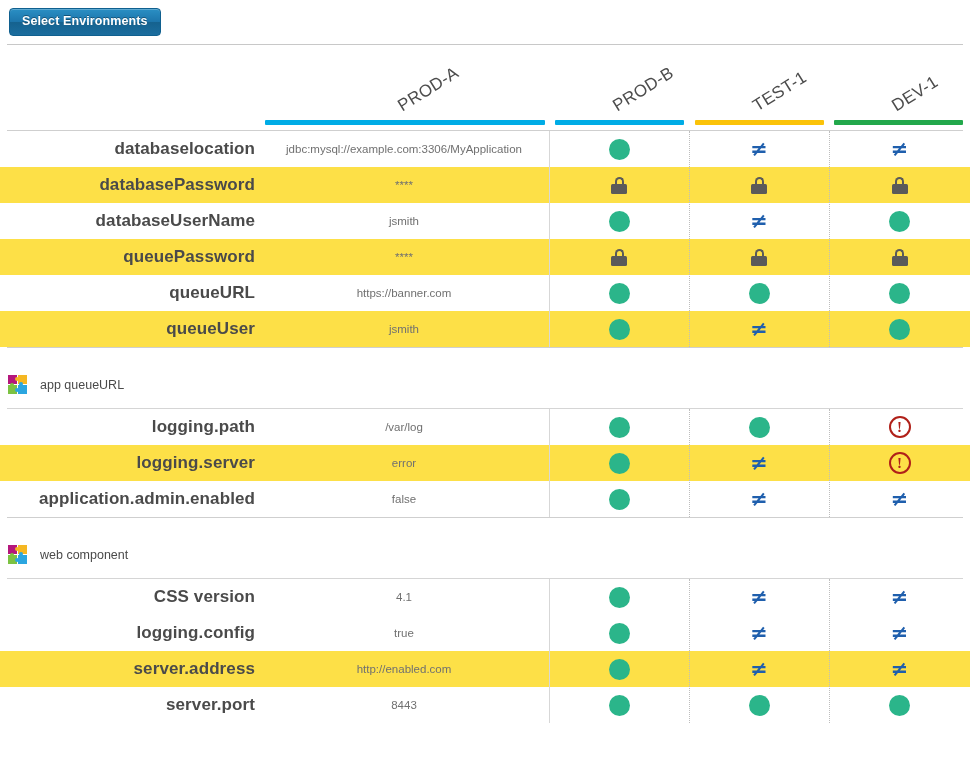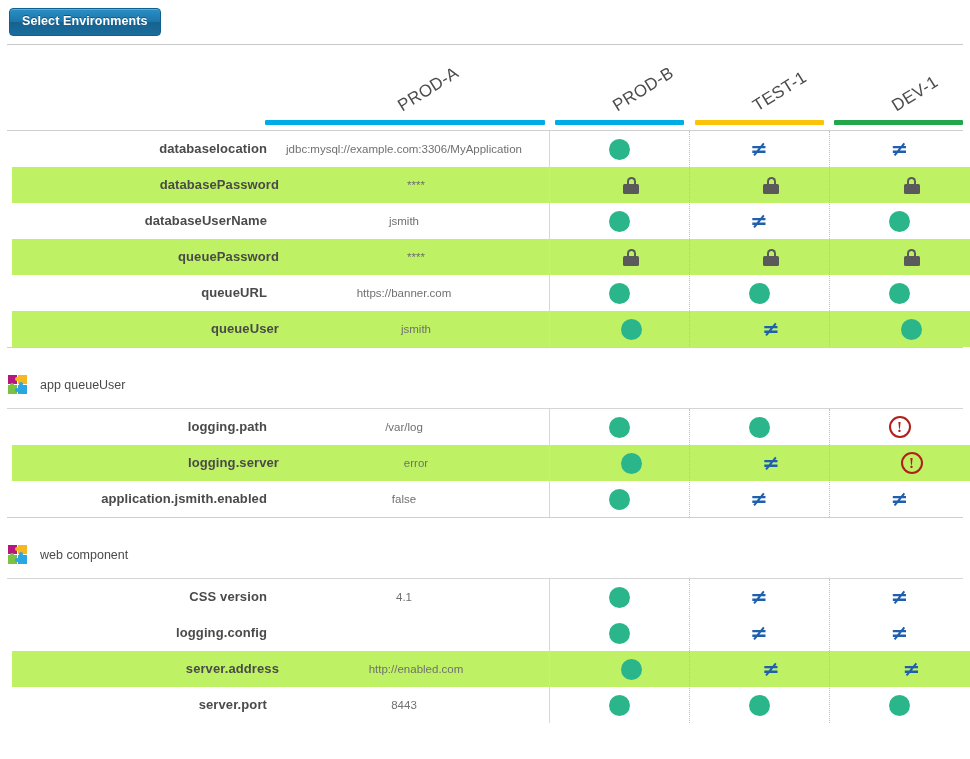--- a/index.html
+++ b/index.html
@@ -81,28 +81,28 @@
   }
 
   
   .rows { position: relative; }
   .row {
     position: relative;
     height: 36px;
     display: flex;
     align-items: center;
   }
-  .row.alt { background: #bef264; margin-left: 12px; }
+  .row.alt { background: #fde047; }
 
   .cell-key {
     position: absolute;
-    left: 12px;
+    left: 0;
     width: 255px;
     text-align: right;
-    font-size: 13px;
+    font-size: 17px;
     font-weight: bold;
     color: #4a4a4a;
     line-height: 36px;
     letter-spacing: .1px;
   }
   .cell-val {
     position: absolute;
     left: 265px;
     width: 278px;
     text-align: center;
@@ -353,21 +353,21 @@
         <div class="puzzle">
           <i class="p1"></i>
           <i class="p2"></i>
           <i class="p3"></i>
           <i class="p4"></i>
           <i class="nub n1"></i>
           <i class="nub n2"></i>
           <i class="nub n3"></i>
           <i class="nub n4"></i>
         </div>
-        <div class="section-label">app queueUser</div>
+        <div class="section-label">app queueURL</div>
       </div>
       <div class="rule-full"></div>
       <div class="rows">
         <div class="row">
           <div class="cell-key">logging.path</div>
           <div class="cell-val">/var/log</div>
           <div class="cell-st" style="left: 549px; width: 140px;">
             <div class="ic-ok"></div>
           </div>
           <div class="cell-st" style="left: 689px; width: 140px;">
@@ -384,21 +384,21 @@
             <div class="ic-ok"></div>
           </div>
           <div class="cell-st" style="left: 689px; width: 140px;">
             <div class="ic-diff">≠</div>
           </div>
           <div class="cell-st" style="left: 829px; width: 141px;">
             <div class="ic-warn">!</div>
           </div>
         </div>
         <div class="row">
-          <div class="cell-key">application.jsmith.enabled</div>
+          <div class="cell-key">application.admin.enabled</div>
           <div class="cell-val">false</div>
           <div class="cell-st" style="left: 549px; width: 140px;">
             <div class="ic-ok"></div>
           </div>
           <div class="cell-st" style="left: 689px; width: 140px;">
             <div class="ic-diff">≠</div>
           </div>
           <div class="cell-st" style="left: 829px; width: 141px;">
             <div class="ic-diff">≠</div>
           </div>
@@ -432,20 +432,21 @@
           </div>
           <div class="cell-st" style="left: 689px; width: 140px;">
             <div class="ic-diff">≠</div>
           </div>
           <div class="cell-st" style="left: 829px; width: 141px;">
             <div class="ic-diff">≠</div>
           </div>
         </div>
         <div class="row">
           <div class="cell-key">logging.config</div>
+          <div class="cell-val">true</div>
           <div class="cell-st" style="left: 549px; width: 140px;">
             <div class="ic-ok"></div>
           </div>
           <div class="cell-st" style="left: 689px; width: 140px;">
             <div class="ic-diff">≠</div>
           </div>
           <div class="cell-st" style="left: 829px; width: 141px;">
             <div class="ic-diff">≠</div>
           </div>
         </div>

